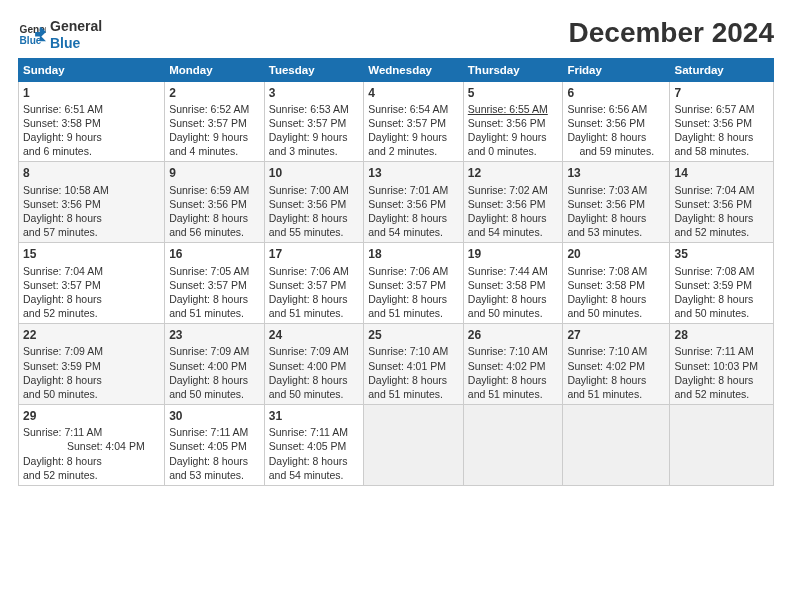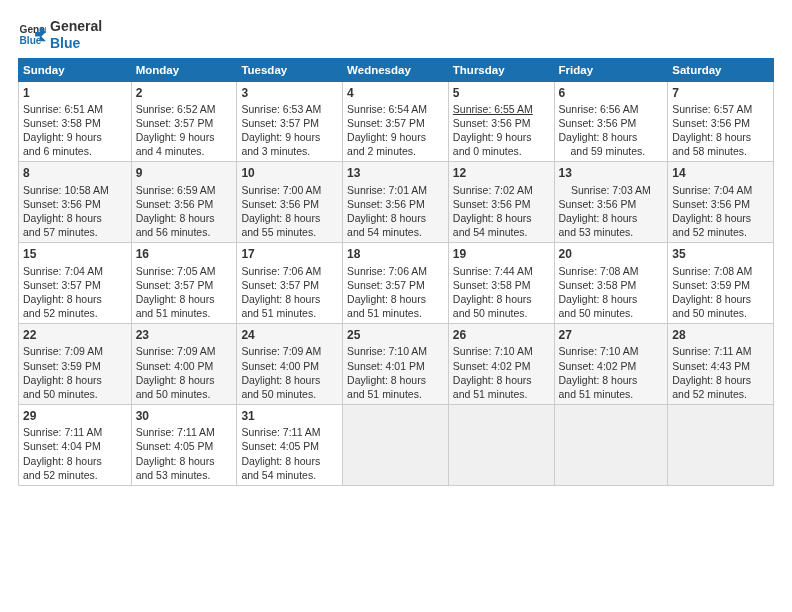--- a/index.html
+++ b/index.html
@@ -95,20 +95,21 @@
         <text x="2" y="16" font-size="13" font-weight="bold" fill="#333" font-family="Arial">General</text>
         <text x="2" y="29" font-size="13" font-weight="bold" fill="#1a6faf" font-family="Arial">Blue</text>
         <polygon points="30,8 36,14 30,20 36,26 28,26 28,20 22,20 22,14 28,14 28,8" fill="#1a6faf"></polygon>
       </svg>
       <div class="logo-text">
         <div>General</div>
         <div style="color:#1a6faf;">Blue</div>
       </div>
     </div>
     <div class="title-block">
+      <div class="main-title">December 2024</div>
     </div>
   </div>
 
   <table>
     <thead>
       <tr id="header-row">
           <th>Sunday</th>
           <th>Monday</th>
           <th>Tuesday</th>
           <th>Wednesday</th>
@@ -200,21 +201,21 @@
           </td>
           <td>
             <span class="day-num">12</span>
             <span style="display: block;">Sunrise: 7:02 AM</span>
             <span style="display: block;">Sunset: 3:56 PM</span>
             <span style="display: block;">Daylight: 8 hours</span>
             <span style="display: block;">and 54 minutes.</span>
           </td>
           <td>
             <span class="day-num">13</span>
-            <span style="display: block; text-align: center;">Sunrise: 7:03 AM</span>
+            <span style="display: block;">Sunrise: 7:03 AM</span>
             <span style="display: block;">Sunset: 3:56 PM</span>
             <span style="display: block;">Daylight: 8 hours</span>
             <span style="display: block;">and 53 minutes.</span>
           </td>
           <td>
             <span class="day-num">14</span>
             <span style="display: block;">Sunrise: 7:04 AM</span>
             <span style="display: block;">Sunset: 3:56 PM</span>
             <span style="display: block;">Daylight: 8 hours</span>
             <span style="display: block;">and 52 minutes.</span>
@@ -310,30 +311,30 @@
           <td>
             <span class="day-num">27</span>
             <span style="display: block;">Sunrise: 7:10 AM</span>
             <span style="display: block;">Sunset: 4:02 PM</span>
             <span style="display: block;">Daylight: 8 hours</span>
             <span style="display: block;">and 51 minutes.</span>
           </td>
           <td>
             <span class="day-num">28</span>
             <span style="display: block;">Sunrise: 7:11 AM</span>
-            <span style="display: block;">Sunset: 4:43 PM</span>
+            <span style="display: block;">Sunset: 10:03 PM</span>
             <span style="display: block;">Daylight: 8 hours</span>
             <span style="display: block;">and 52 minutes.</span>
           </td>
         </tr>
         <tr>
           <td>
             <span class="day-num">29</span>
             <span style="display: block;">Sunrise: 7:11 AM</span>
-            <span style="display: block;">Sunset: 4:04 PM</span>
+            <span style="display: block; margin-left: 44px;">Sunset: 4:04 PM</span>
             <span style="display: block;">Daylight: 8 hours</span>
             <span style="display: block;">and 52 minutes.</span>
           </td>
           <td>
             <span class="day-num">30</span>
             <span style="display: block;">Sunrise: 7:11 AM</span>
             <span style="display: block;">Sunset: 4:05 PM</span>
             <span style="display: block;">Daylight: 8 hours</span>
             <span style="display: block;">and 53 minutes.</span>
           </td>

